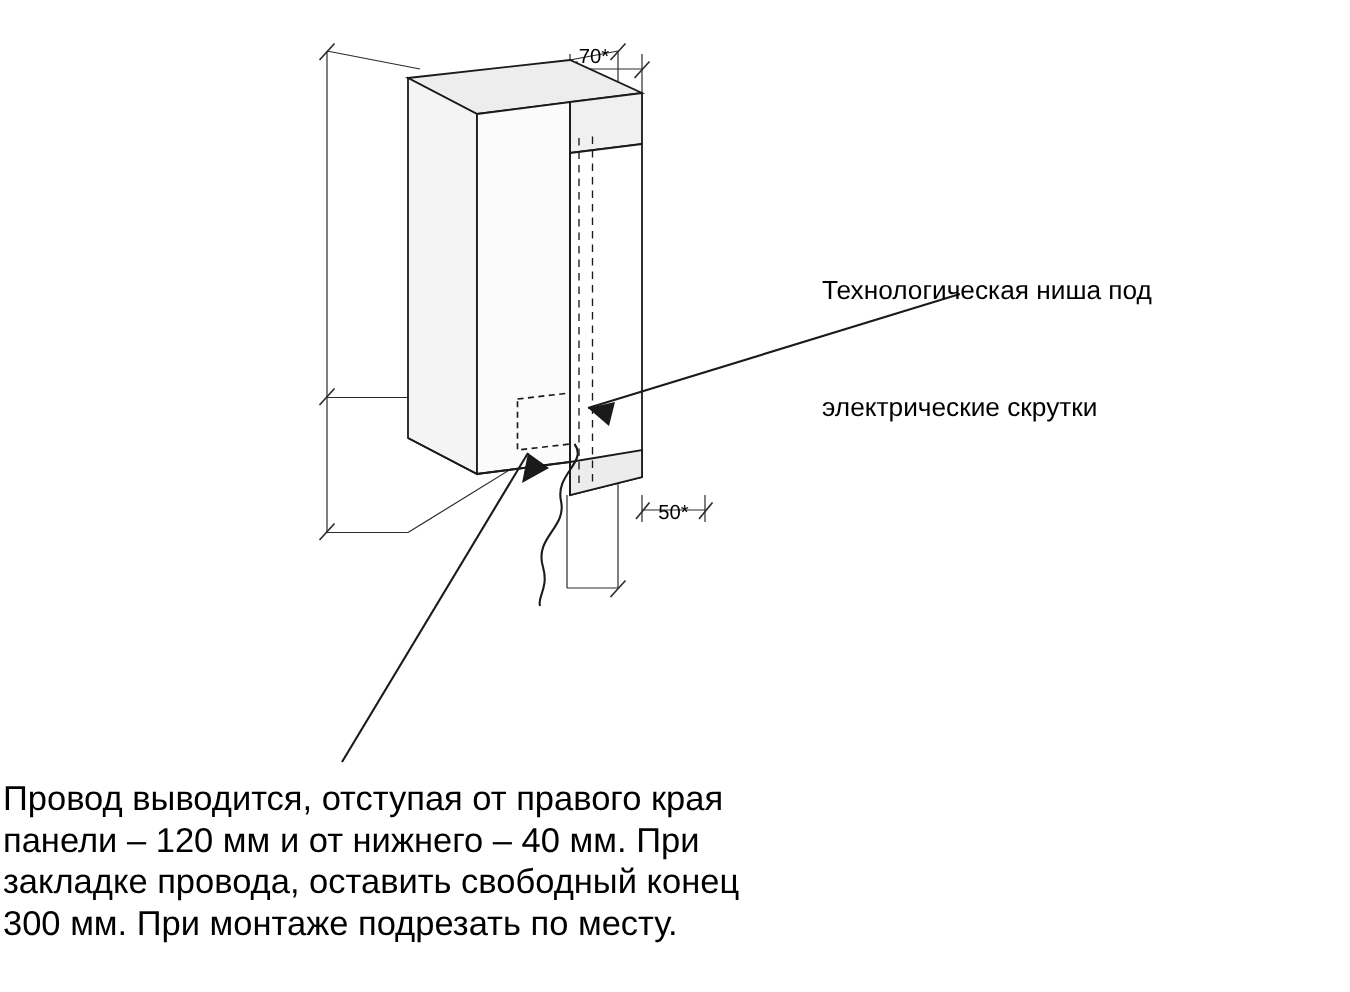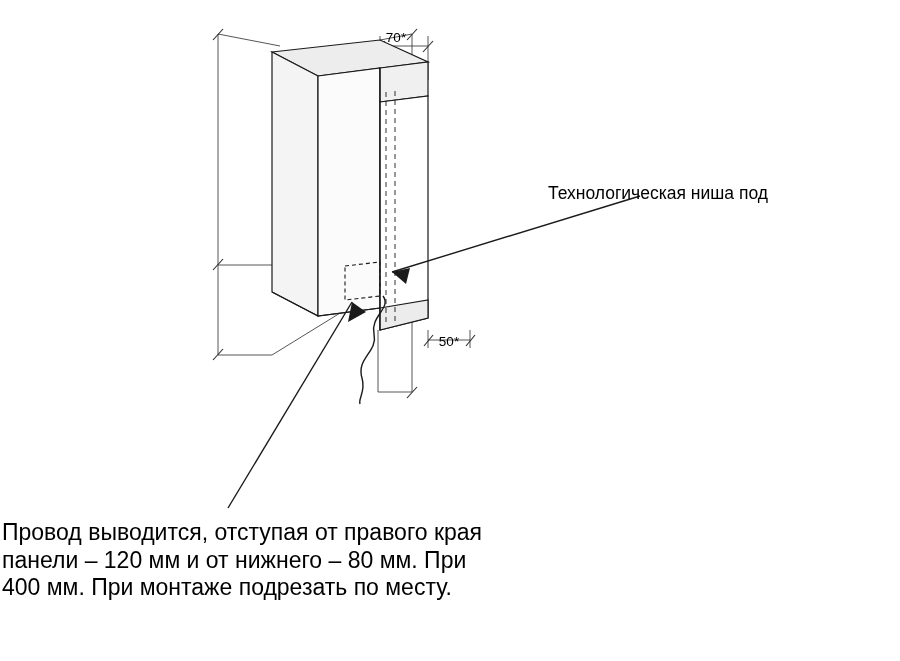--- a/index.html
+++ b/index.html
@@ -136,21 +136,23 @@
       <line x1="228" y1="508" x2="352" y2="302" stroke="#1a1a1a" stroke-width="1.4"></line>
       <polygon points="352,302 348,322 366,312" fill="#1a1a1a"></polygon>
     </g>
 
     <text class="dim-text" x="396" y="42" text-anchor="middle">70*</text>
     <text class="dim-text" x="449" y="346" text-anchor="middle">50*</text>
   </svg>
 
   <div class="callout-label" id="callout-niche">
     <div>Технологическая ниша под</div>
+    <div>электрические скрутки</div>
   </div>
 
   <div id="note-block">
     <div class="note-line">Провод выводится, отступая от правого края</div>
-    <div class="note-line">панели – 120 мм и от нижнего – 80 мм. При</div>
-    <div class="note-line">400 мм. При монтаже подрезать по месту.</div>
+    <div class="note-line">панели – 120 мм и от нижнего – 40 мм. При</div>
+    <div class="note-line">закладке провода, оставить свободный конец</div>
+    <div class="note-line">300 мм. При монтаже подрезать по месту.</div>
   </div>
 
 </div>
 
 </body></html>

